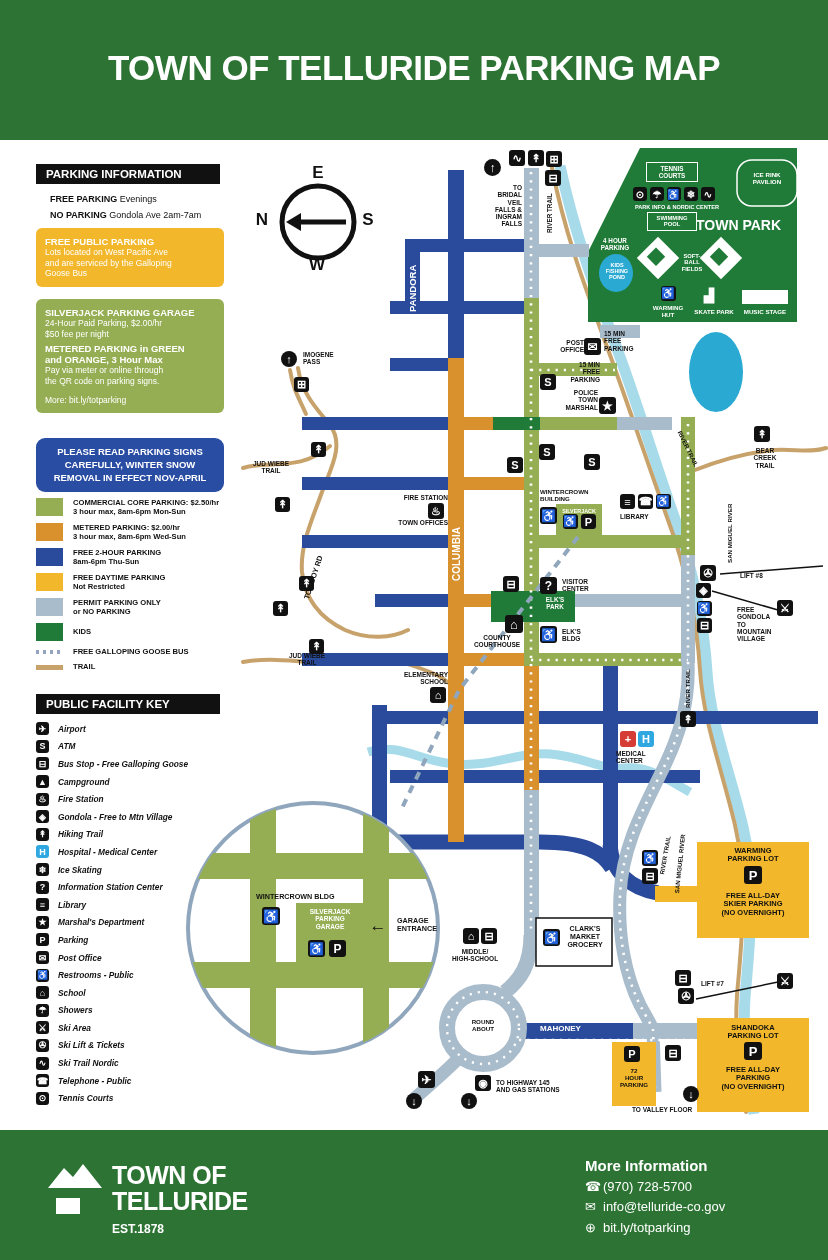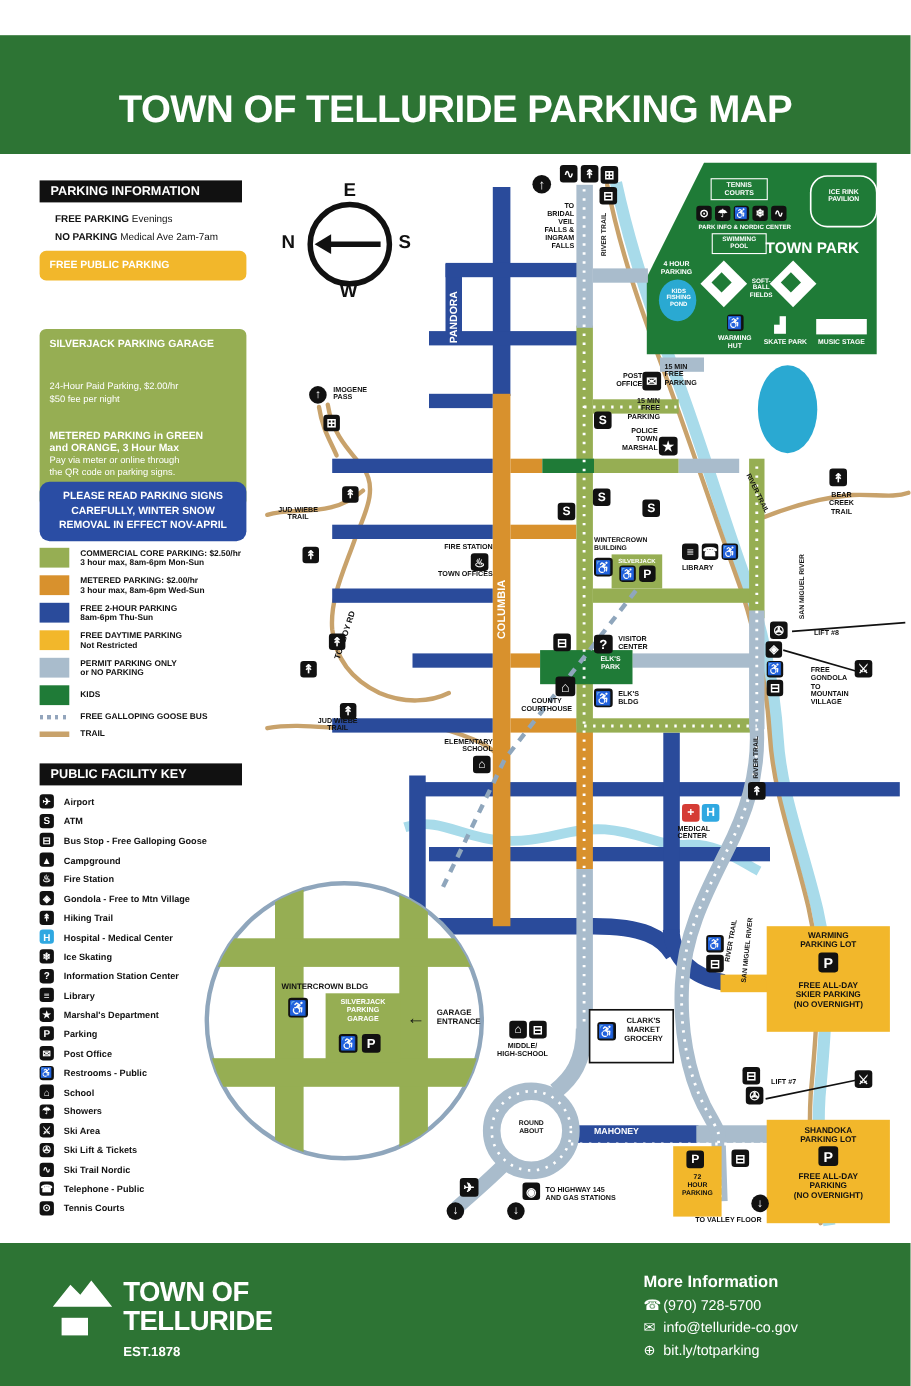--- a/index.html
+++ b/index.html
@@ -1,20 +1,20 @@
 <!DOCTYPE html>
 <html><head>
 <meta charset="utf-8">
 <style>
   html,body{margin:0;padding:0;background:#fff;}
   #page{position:relative;width:828px;height:1260px;overflow:hidden;background:#fff;
         font-family:"Liberation Sans",sans-serif;}
   
   .band{position:absolute;left:0;width:828px;background:#2D7434;color:#fff;z-index:10;}
-  #hdr{top:0;height:108px;text-align:center;margin-top:32px;}
+  #hdr{top:0;height:140px;text-align:center;}
   #hdr .t1{margin-top:48px;font-size:35px;font-weight:bold;letter-spacing:-0.5px;}
   #hdr .t2{margin-top:6px;font-size:14px;font-weight:bold;}
   #ftr{top:1130px;height:130px;}
   #ftr .org{position:absolute;left:112px;top:32px;font-size:25px;font-weight:bold;line-height:1.05;letter-spacing:-0.5px;}
   #ftr .est{position:absolute;left:112px;top:92px;font-size:12px;font-weight:bold;}
   #ftr .logo{position:absolute;left:46px;top:28px;}
   #ftr .more{position:absolute;left:585px;top:24px;font-size:13px;line-height:1.55;}
   #ftr .more .mh{font-size:15px;font-weight:bold;}
   #ftr .more .ic{display:inline-block;width:18px;}
   
@@ -27,21 +27,21 @@
   #legend{position:absolute;left:36px;top:498px;width:204px;z-index:6;}
   .lrow{display:flex;align-items:center;margin-bottom:6px;}
   .lsw{width:27px;height:18px;flex:0 0 27px;margin-right:10px;}
   .lsw.dot{height:4px;background:repeating-linear-gradient(90deg,#93A5BC 0 3px,transparent 3px 7px);}
   .lsw.trl{height:5px;background:#C8A26B;}
   .ltx{font-size:7.6px;font-weight:bold;color:#111;line-height:1.25;}
   #fkey{position:absolute;left:36px;top:720px;width:208px;z-index:6;}
   .krow{display:flex;align-items:center;height:17.6px;}
   .kic{width:13px;height:13px;border-radius:3px;background:#111;color:#fff;font-size:9px;font-weight:bold;
        display:flex;align-items:center;justify-content:center;margin-right:9px;flex:0 0 13px;}
-  .klb{font-size:8.3px;font-weight:bold;color:#111;}
+  .klb{font-size:8.3px;font-weight:bold;color:#111;font-style:italic;}
   
   #mapsvg{position:absolute;left:0;top:0;z-index:1;}
   #labels,#icons{position:absolute;left:0;top:0;width:828px;height:1260px;z-index:6;pointer-events:none;}
   .lbl{position:absolute;font-weight:bold;color:#111;line-height:1.12;white-space:pre-line;}
   .lbl.boxed{border:1.5px solid #fff;padding:2px 2px;}
   .icon{position:absolute;display:flex;align-items:center;justify-content:center;
         background:#111;color:#fff;border-radius:3px;font-weight:bold;}
   .icon.circle{border-radius:50%;}
   .icon.red{background:#D53C35;}
   .icon.blue{background:#2FA8E1;}
@@ -194,30 +194,33 @@
 
   <div class="band" id="hdr">
     <div class="t1">TOWN OF TELLURIDE PARKING MAP</div>
   </div>
 
   <div class="blkhdr" style="left:36px;top:164px;width:174px;">PARKING INFORMATION</div>
   <div class="txt" style="left:50px;top:194px;font-size:9px;">
     <b>FREE PARKING</b><span> Evenings</span>
   </div>
   <div class="txt" style="left:50px;top:210px;font-size:9px;">
-    <b>NO PARKING</b><span> Medical Ave 2am-7am</span>
+    <b>NO PARKING</b><span> Gondola Ave 2am-7am</span>
   </div>
   <div class="box" style="left:36px;top:228px;width:188px;background:#F2B72B;">
     <div class="bt">FREE PUBLIC PARKING</div>
+    <div class="bb" style="white-space:pre-line;">Lots located on West Pacific Ave
+and are serviced by the Galloping
+Goose Bus</div>
   </div>
   <div class="box" style="left:36px;top:299px;width:188px;background:#96AE53;">
     <div class="bt">SILVERJACK PARKING GARAGE</div>
-    <div class="bb" style="white-space:pre-line;margin-top:28px;">24-Hour Paid Parking, $2.00/hr
+    <div class="bb" style="white-space:pre-line;">24-Hour Paid Parking, $2.00/hr
 $50 fee per night</div>
-    <div class="bt" style="margin-top:24px;white-space:pre-line;">METERED PARKING in GREEN
+    <div class="bt" style="margin-top:4px;white-space:pre-line;">METERED PARKING in GREEN
 and ORANGE, 3 Hour Max</div>
     <div class="bb" style="white-space:pre-line;">Pay via meter or online through
 the QR code on parking signs.</div>
     <div class="bb" style="margin-top:8px;">More: bit.ly/totparking</div>
   </div>
   <div class="box" style="left:36px;top:438px;width:188px;background:#2A4DA4;border-radius:9px;text-align:center;
        font-weight:bold;font-size:9.5px;white-space:pre-line;line-height:1.35;">PLEASE READ PARKING SIGNS
 CAREFULLY, WINTER SNOW
 REMOVAL IN EFFECT NOV-APRIL</div>
   <div id="legend">

